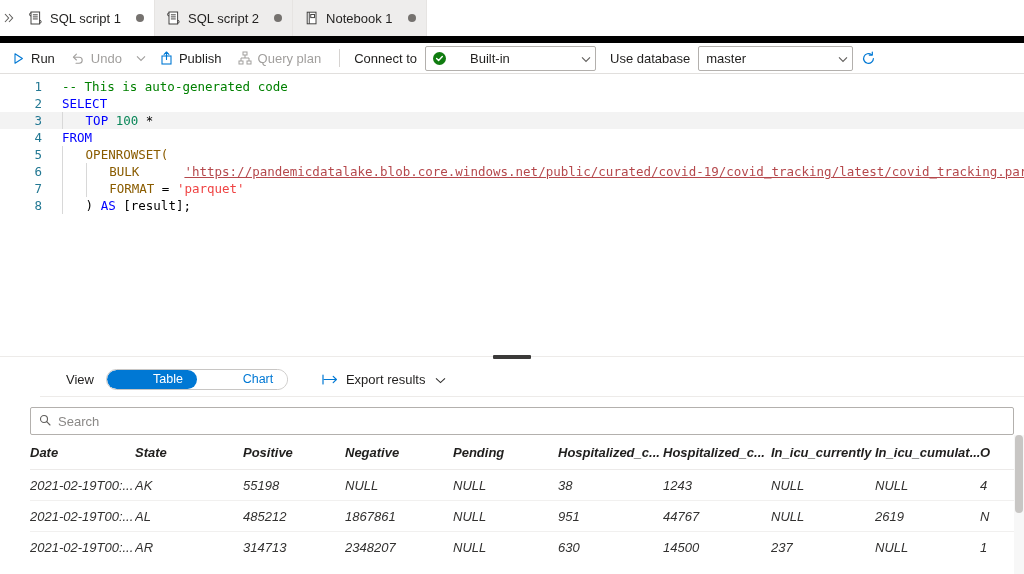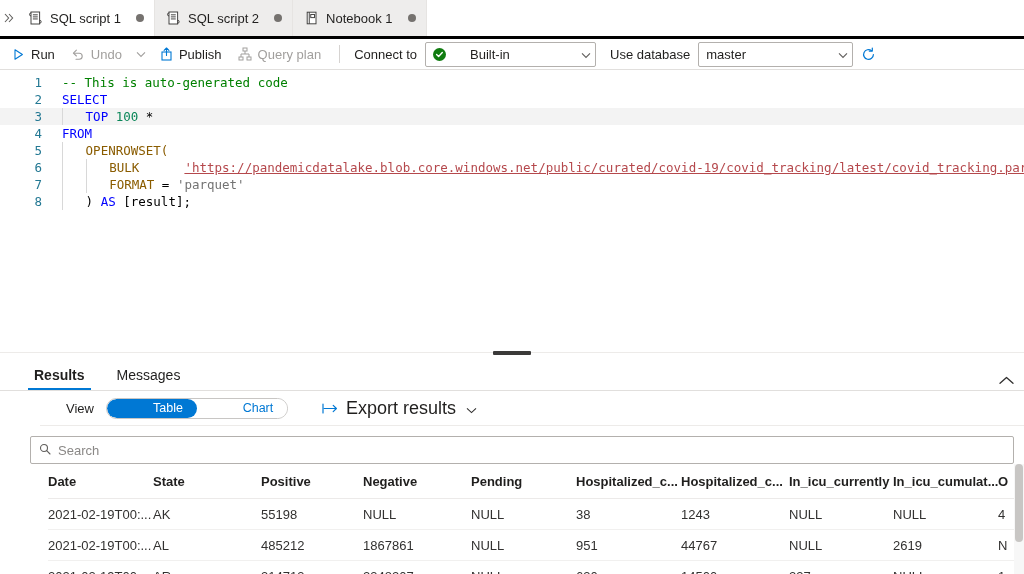--- a/index.html
+++ b/index.html
@@ -8,21 +8,21 @@
     background:#ffffff;
     font-family:"Liberation Sans", sans-serif;
     font-size:13px;color:#201f1e;
     -webkit-font-smoothing:antialiased;
   }
   #app{width:1024px;height:574px;position:relative;display:flex;flex-direction:column;}
 
   
   .tabstrip{
     height:36px;min-height:36px;display:flex;align-items:stretch;
-    background:#ffffff;border-bottom:3px solid #000000;position:relative;
+    background:#ffffff;border-bottom:7px solid #000000;position:relative;
   }
   .railbtn{
     width:17px;min-width:17px;display:flex;align-items:center;justify-content:center;
     color:#605e5c;font-size:12px;background:#fff;
   }
   .tab{
     display:flex;align-items:center;gap:7px;padding:0 10px 0 11px;
     min-width:0;position:relative;cursor:pointer;
     border-right:1px solid #e6e4e2;
     font-size:13px;color:#201f1e;
@@ -79,21 +79,21 @@
     color:#237893;box-sizing:border-box;font-size:12.5px;
   }
   .code{flex:1;position:relative;padding-left:10px;box-sizing:border-box;}
   .ind{
     display:inline-block;border-left:1px solid #d8d8d8;height:17px;vertical-align:top;
   }
   .k-com{color:#008000;}
   .k-key{color:#0000ff;}
   .k-fn{color:#8a5c00;}
   .k-num{color:#098658;}
-  .k-str{color:#737373;}
+  .k-str{color:#ef4444;}
   .k-url{color:#b5484c;text-decoration:underline;}
   .k-pun{color:#000000;}
   .k-id{color:#000000;}
 
   
   .splitter{
     height:10px;min-height:10px;background:#fff;position:relative;
     display:flex;align-items:center;justify-content:center;cursor:ns-resize;
   }
   .splitter:before{
@@ -126,40 +126,40 @@
     display:flex;border:1px solid #c8c6c4;border-radius:12px;height:21px;overflow:hidden;
     width:182px;box-sizing:border-box;
   }
   .pivot .p{
     flex:1;display:flex;align-items:center;justify-content:center;
     font-size:12.5px;cursor:pointer;color:#0078d4;background:#fff;padding-left:32px;
   }
   .pivot .p.on{background:#0078d4;color:#fff;border-radius:11px;}
   .exportbtn{
     display:flex;align-items:center;gap:7px;margin-left:34px;color:#201f1e;
-    font-size:18px;cursor:pointer;
+    font-size:13px;cursor:pointer;
   }
   .exportbtn .arr{color:#0078d4;display:flex;}
   .exportbtn .chev{color:#323130;margin-left:3px;}
 
   
   .searchrow{padding:10px 10px 0 30px;}
   .searchbox{
     height:26px;border:1px solid #b3b0ad;border-radius:2px;background:#fff;
     display:flex;align-items:center;gap:7px;padding:0 8px;
     font-size:13px;color:#a19f9d;
   }
   .searchbox input{
     border:0;outline:0;flex:1;font-family:"Liberation Sans",sans-serif;font-size:13px;
     color:#201f1e;background:transparent;padding:0;
   }
   .searchbox input::placeholder{color:#8a8886;}
 
   
-  .gridwrap{flex:1;min-height:0;overflow:hidden;padding-left:48px;position:relative;}
+  .gridwrap{flex:1;min-height:0;overflow:hidden;padding-left:30px;position:relative;font-style:italic;}
   table.grid{border-collapse:collapse;table-layout:fixed;width:1006px;}
   table.grid th{
     text-align:left;font-weight:600;font-size:13px;color:#201f1e;
     height:34px;padding:0 10px 0 0;vertical-align:middle;
     white-space:nowrap;overflow:hidden;
   }
   table.grid td{
     height:30px;font-size:13px;color:#323130;padding:0 10px 0 0;
     white-space:nowrap;overflow:hidden;border-top:1px solid #f1f0ef;vertical-align:middle;
   }
@@ -343,29 +343,20 @@
 
     </div>
   </div>
 
   <div class="splitter">
     <div class="grip"></div>
   </div>
 
   <div class="results">
 
-    <div class="resheader">
-      <div class="restab sel">Results</div>
-      <div class="restab">Messages</div>
-      <div class="collapse">
-        <svg width="15" height="9" viewBox="0 0 15 9">
-          <path d="M1 7.2 L7.5 1.4 L14 7.2" fill="none" stroke="#323130" stroke-width="1.3" stroke-linecap="round" stroke-linejoin="round"></path>
-        </svg>
-      </div>
-    </div>
 
     <div class="resbar">
       <span class="viewlbl">View</span>
       <div class="pivot">
         <div class="p on">Table</div>
         <div class="p">Chart</div>
       </div>
       <div class="exportbtn">
         <span class="arr">
           <svg width="17" height="11" viewBox="0 0 17 11">

